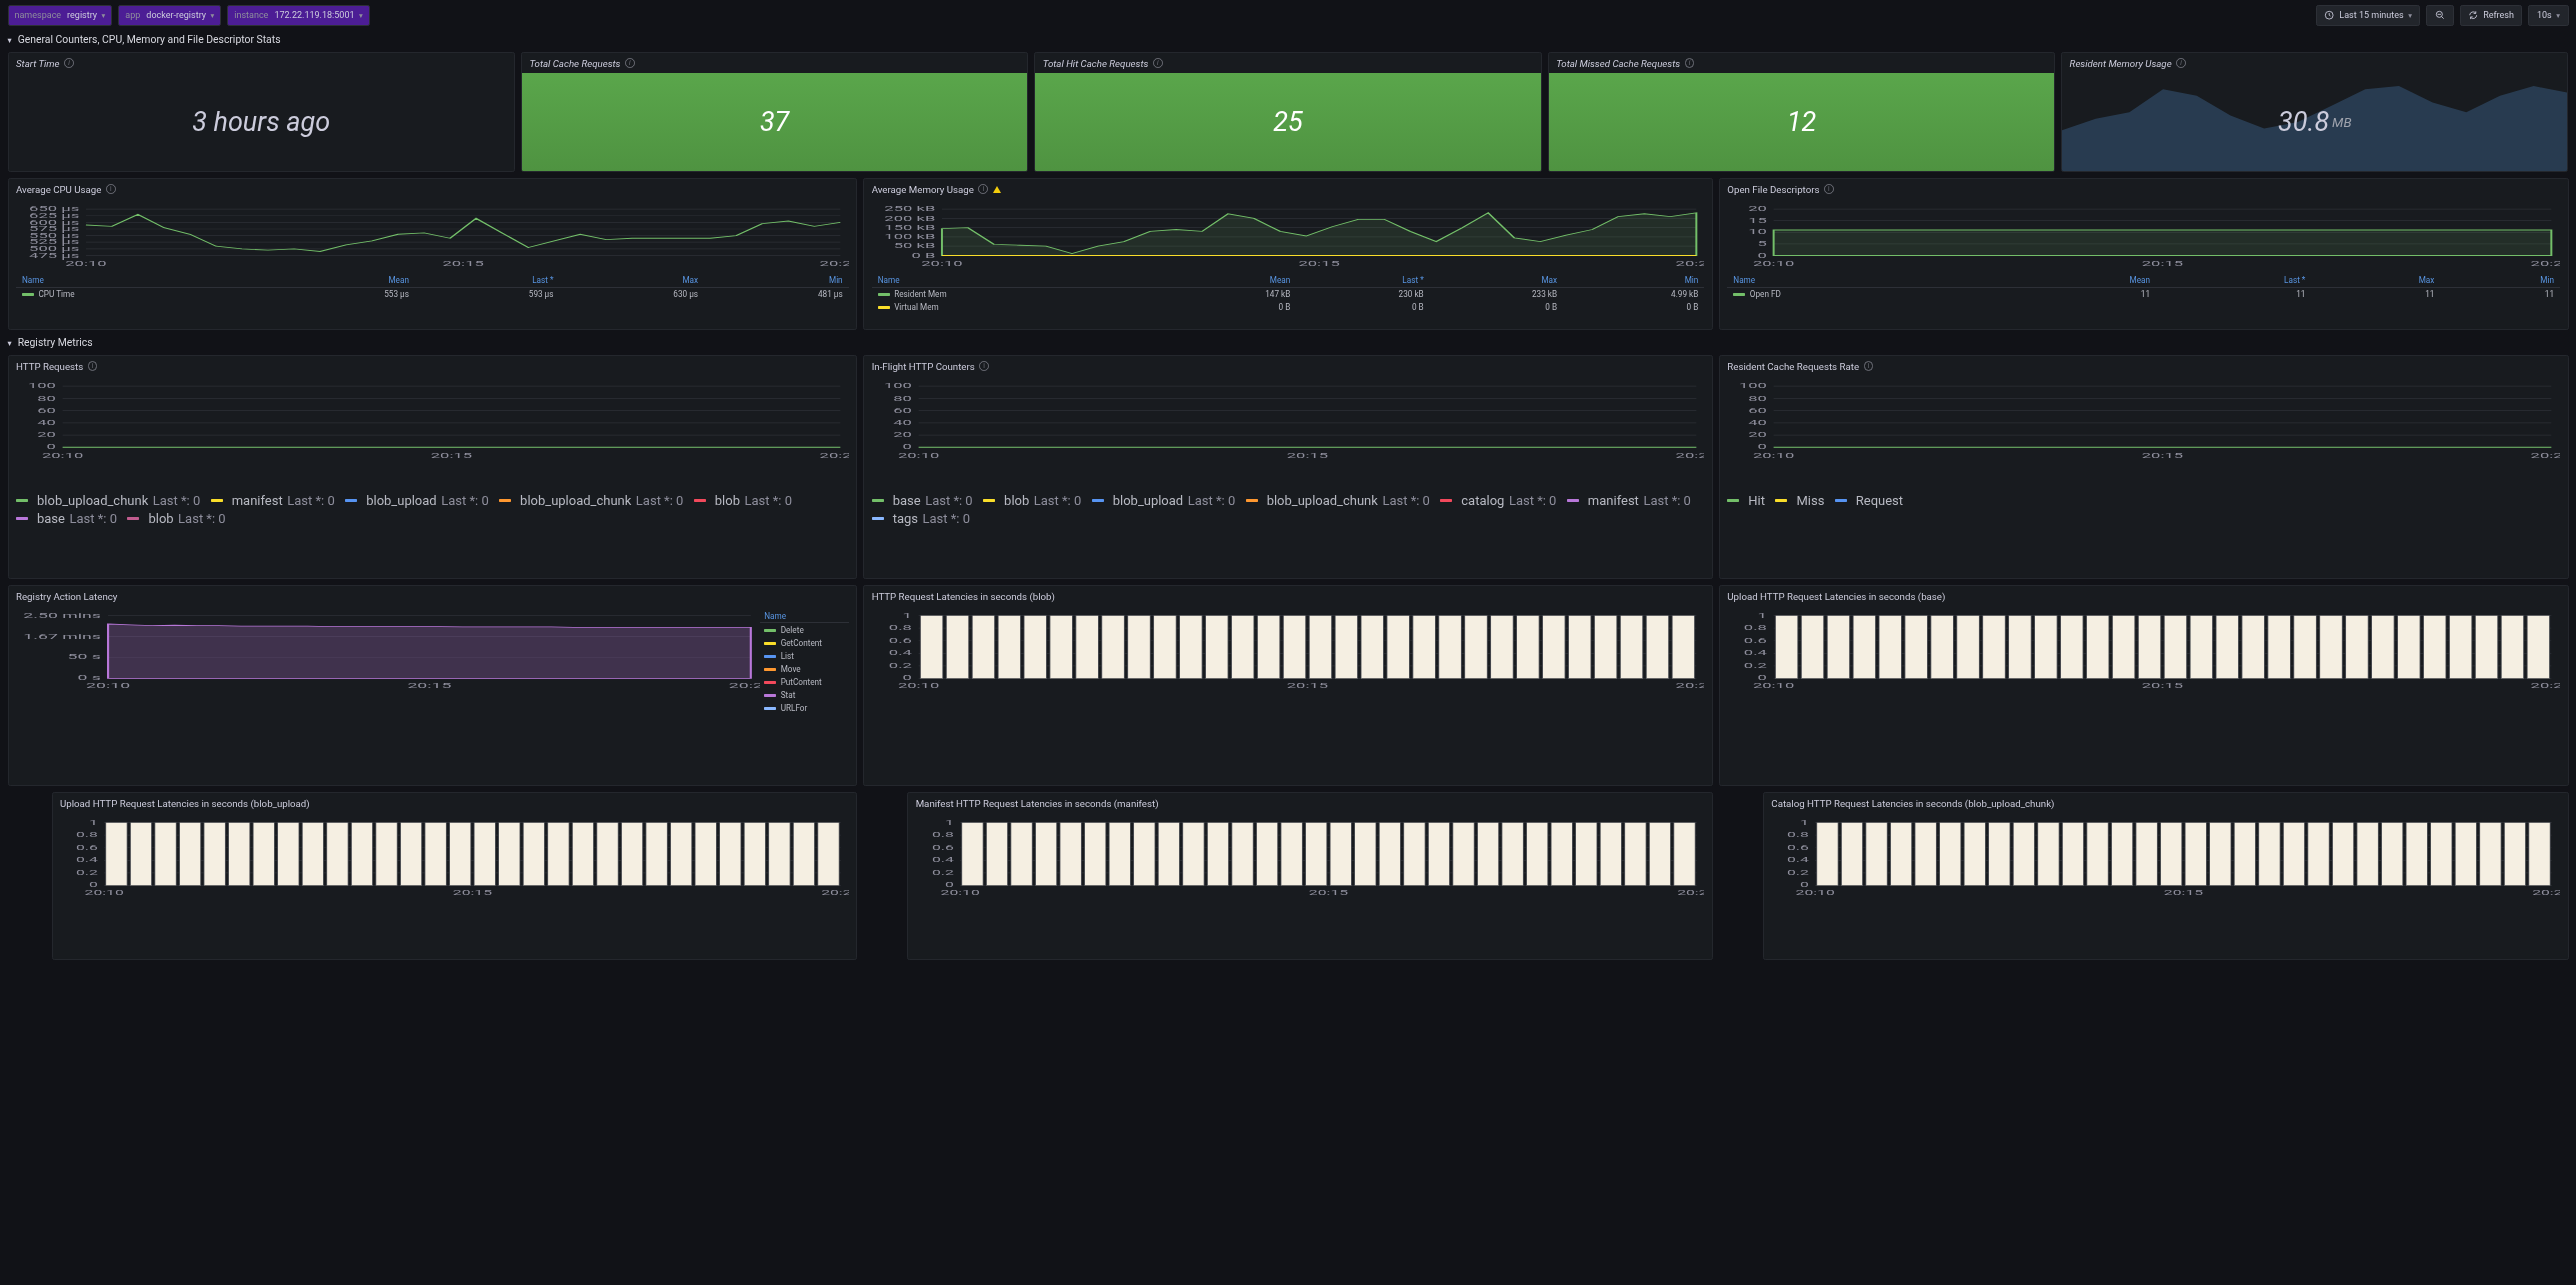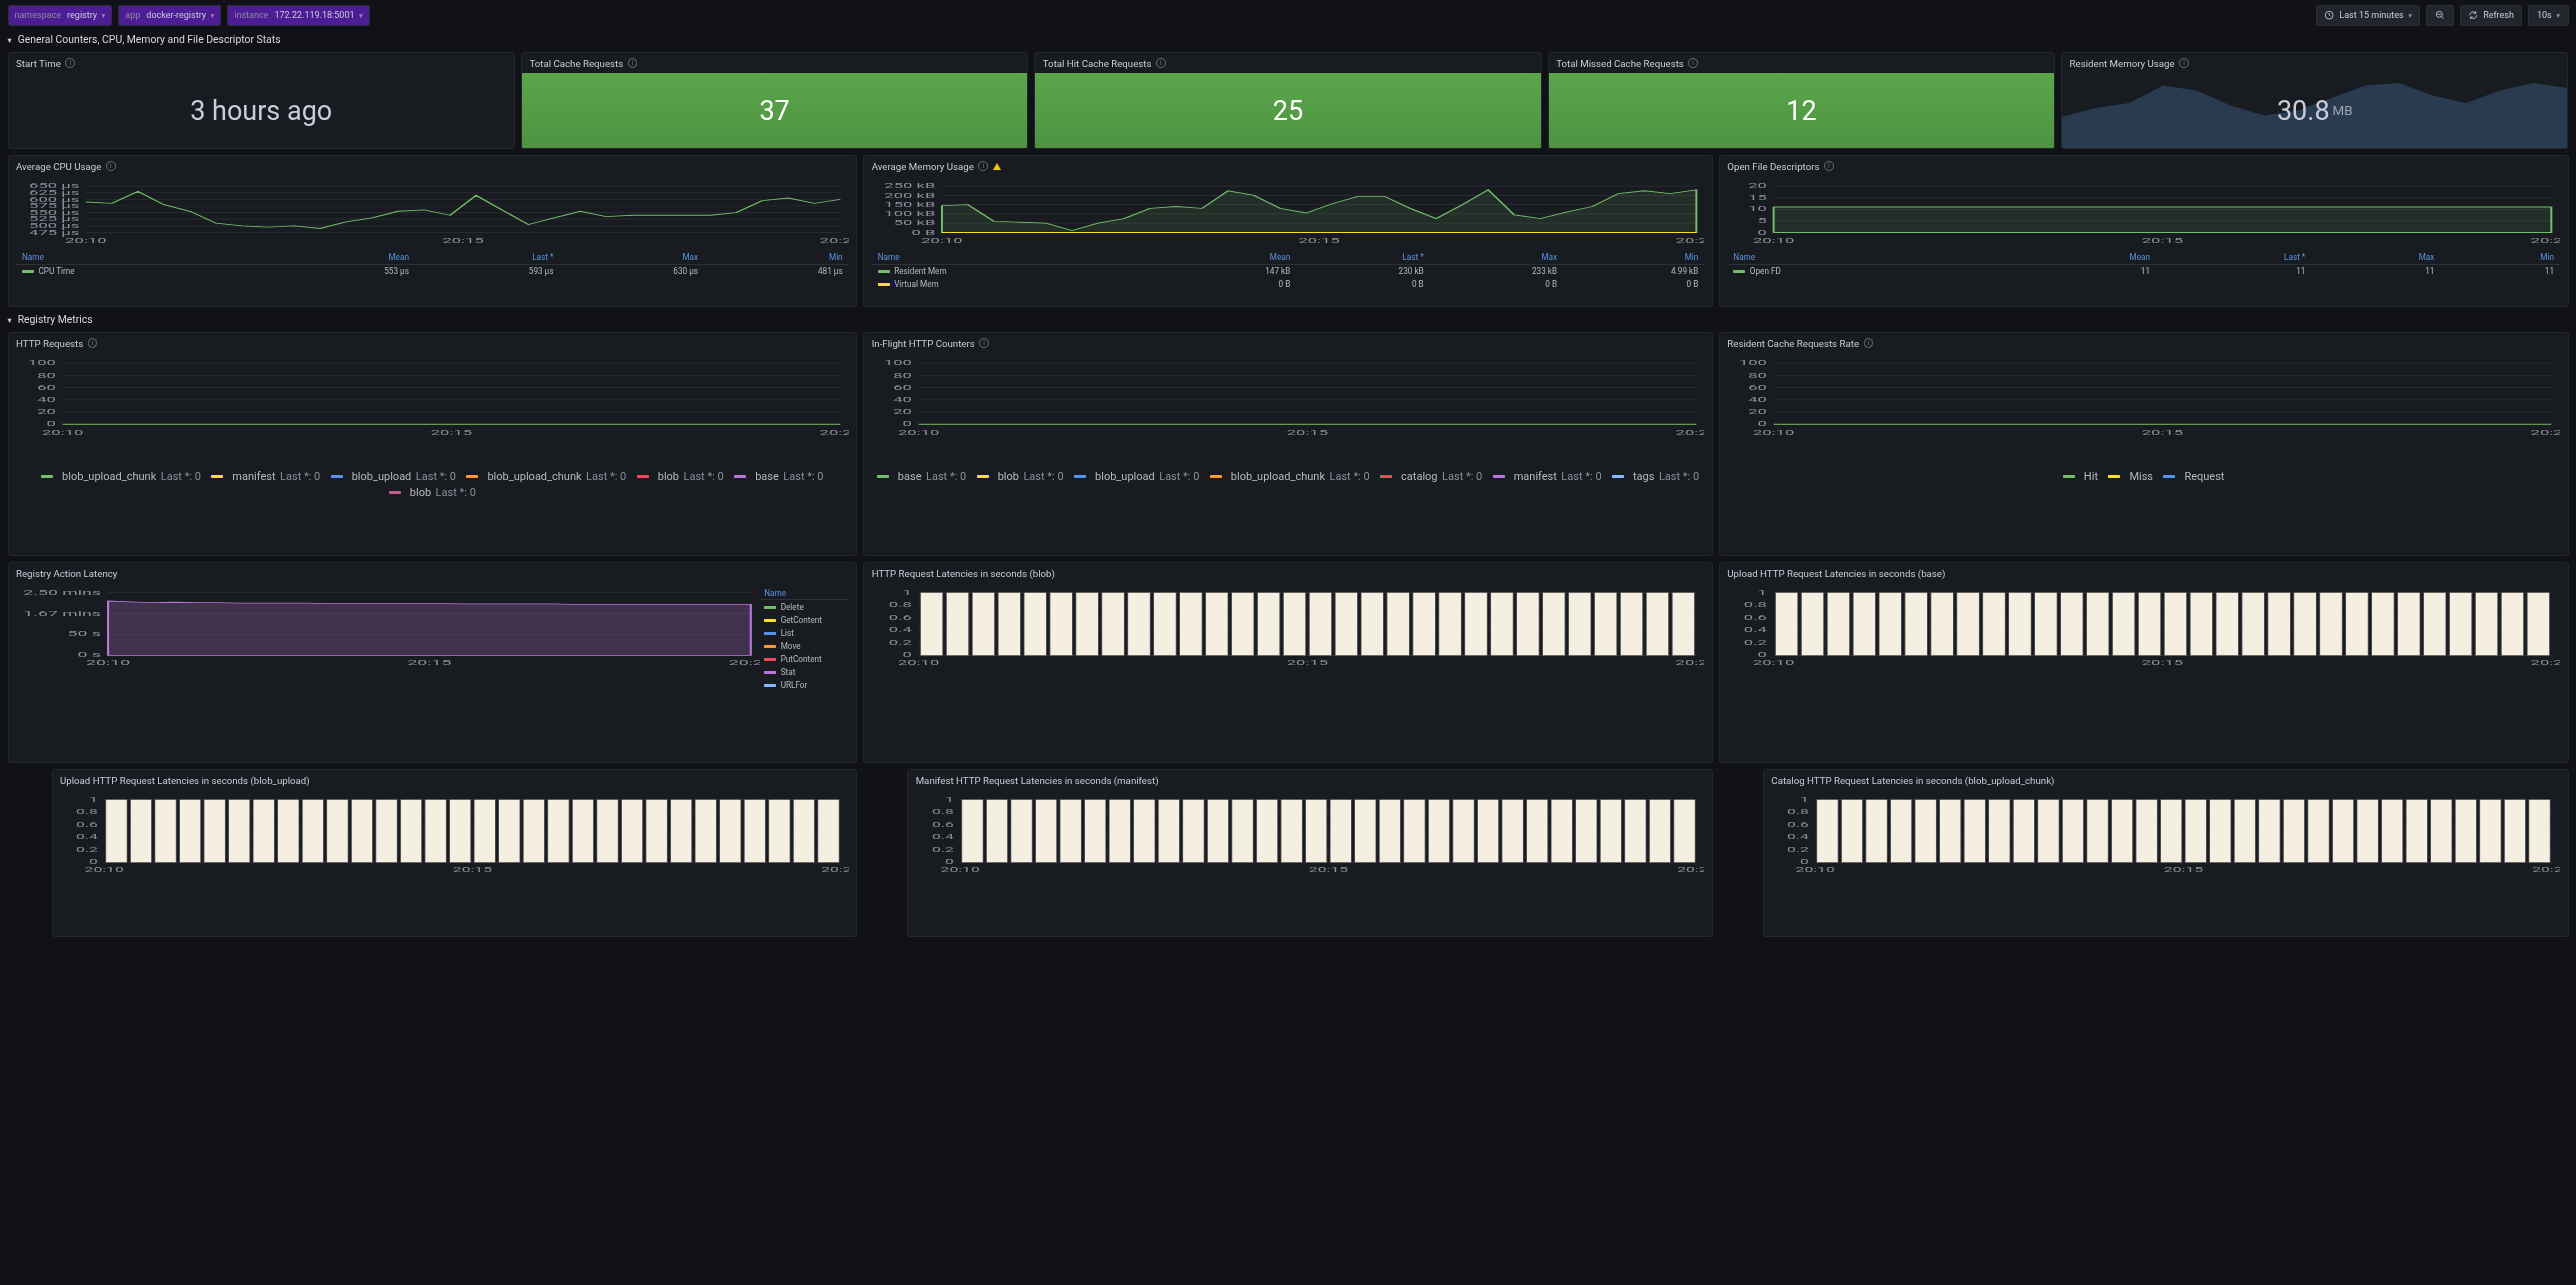--- a/index.html
+++ b/index.html
@@ -120,32 +120,32 @@
   width: 100%;
   border-collapse: collapse;
   font-size: 8.2px;
   margin-top: 4.5px;
 }
 .legend-table th { color: #5894e0; font-weight: 400; text-align: right; padding: 1.5px 6px; border-bottom: 0.7px solid #2d3037; }
 .legend-table th.name { text-align: left; }
 .legend-table td { text-align: right; padding: 1.5px 6px; color: #b7b9c2; }
 .legend-table td.name { text-align: left; }
 .swatch { display: inline-block; width: 12px; height: 3px; margin-right: 4.5px; vertical-align: middle; border-radius: 0.7px; }
-.inline-legend { display: flex; flex-wrap: wrap; gap: 3px 10.4px; font-size: 11px; padding: 4.5px 7.5px; justify-content: center; }
+.inline-legend { display: flex; flex-wrap: wrap; gap: 3px 10.4px; font-size: 13px; padding: 4.5px 7.5px; }
 .inline-legend .item { display: flex; align-items: center; gap: 4.5px; color: #b7b9c2; }
 .side-legend { display: flex; }
 .side-legend .chart { flex: 1; }
 .side-legend .leg {
   width: 89px;
   font-size: 8.2px;
 }
 .side-legend .leg table { width: 100%; border-collapse: collapse; }
 .side-legend .leg th { color: #5894e0; font-weight: 400; text-align: left; padding: 1.5px 4.5px; border-bottom: 0.7px solid #2d3037; }
 .side-legend .leg td { padding: 1.5px 4.5px; color: #b7b9c2; }
-.row-h1 { height: 97px; }
+.row-h1 { height: 120px; font-style: italic; }
 .row-h2 { height: 152px; }
 .row-h3 { height: 224px; }
 .row-h4 { height: 201px; }
 .row-h5 { height: 168px; margin-left: 44px; }
 </style>
 </head>
 <body>
 
 <div class="topbar">
   <div class="filters">

